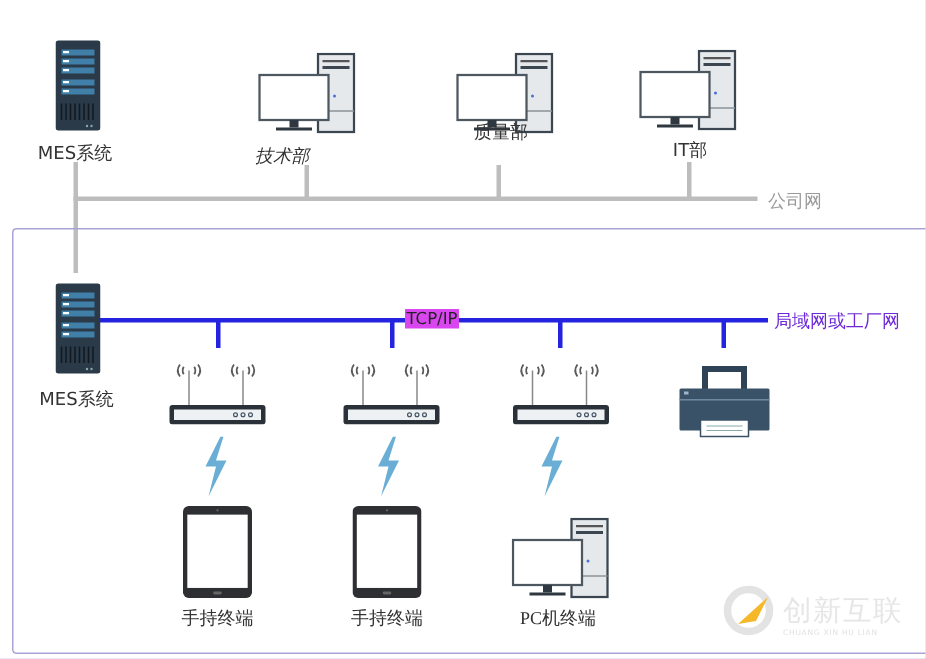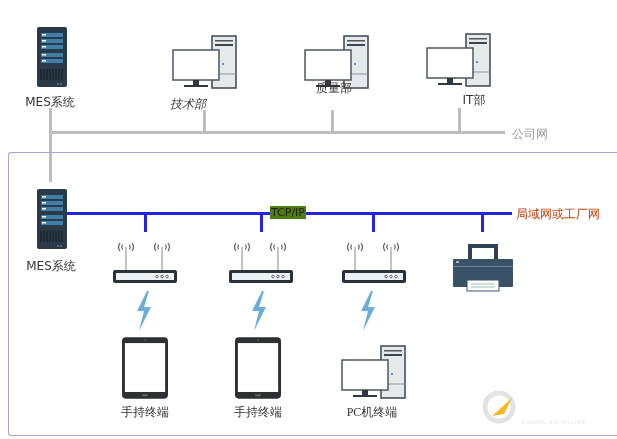--- a/index.html
+++ b/index.html
@@ -5,22 +5,22 @@
   html, body { margin: 0; padding: 0; background: #ffffff; }
   body { width: 617px; height: 439px; position: relative; overflow: hidden;
          font-family: "DejaVu Sans", sans-serif; }
   .abs { position: absolute; }
   .label { position: absolute; font-size: 12px; color: #333; white-space: nowrap; transform: translateX(-50%); }
   .line-gray { position: absolute; background: #bdbdbd; }
   .line-blue { position: absolute; background: #2323e0; }
   .frame { position: absolute; left: 8px; top: 152px; width: 620px; height: 284px;
            border: 1.5px solid #a9a4d6; border-right: none; border-radius: 3px; box-sizing: border-box; }
   .net-label-gray { position: absolute; font-size: 12px; color: #9a9a9a; }
-  .net-label-blue { position: absolute; font-size: 12px; color: #c2410c; }
-  .tcp { position: absolute; font-size: 11px; color: #222; background: #4d7c0f; padding: 0 1px; }
+  .net-label-blue { position: absolute; font-size: 12px; color: #6d28d9; }
+  .tcp { position: absolute; font-size: 11px; color: #222; background: #d946ef; padding: 0 1px; }
   svg { position: absolute; overflow: visible; }
   .watermark { position: absolute; left: 478px; top: 388px; width: 140px; height: 44px; }
 </style>
 </head>
 <body>
 
 <svg width="0" height="0" style="position:absolute">
   <defs>
     <symbol id="sym-server" viewBox="0 0 30 60">
       <rect x="0" y="0" width="30" height="60" rx="2" fill="#2b3a48"></rect>
@@ -124,21 +124,21 @@
       <use href="#sym-pc" width="66" height="56"></use>
     </svg>
 </div>
 <span class="label" style="left:334px; top:80px;">质量部</span>
 
 <div class="abs" style="left:426px; top:33px; width:66px; height:56px;">
   <svg width="66" height="56" style="left:0;top:0">
       <use href="#sym-pc" width="66" height="56"></use>
     </svg>
 </div>
-<span class="label" style="left:460px; top:92px;margin-left:14px;">IT部</span>
+<span class="label" style="left:460px; top:92px;">IT部</span>
 
 <div class="frame"></div>
 
 <div class="line-blue" style="left:64px; top:212px; width:448px; height:3px;"></div>
 <div class="line-blue" style="left:144px; top:212px; width:3px; height:20px;"></div>
 <div class="line-blue" style="left:260px; top:212px; width:3px; height:20px;"></div>
 <div class="line-blue" style="left:372px; top:212px; width:3px; height:20px;"></div>
 <div class="line-blue" style="left:481px; top:212px; width:3px; height:20px;"></div>
 <span class="tcp" style="left:270px; top:206px;">TCP/IP</span>
 <span class="net-label-blue" style="left:516px; top:206px;">局域网或工厂网</span>
@@ -199,14 +199,15 @@
   <svg width="64" height="48" style="left:0;top:0">
       <use href="#sym-printer" width="64" height="48"></use>
     </svg>
 </div>
 
 <div class="watermark">
   <svg width="34" height="34" style="left:4px; top:2px;">
     <circle cx="17" cy="17" r="14" fill="none" stroke="#e3e3e3" stroke-width="5"></circle>
     <path d="M10 26 L30 8 L22 24 Z" fill="#f5b829"></path>
   </svg>
+  <span style="position:absolute; left:44px; top:6px; font-size:19px; color:#e6e6e6; letter-spacing:1px;">创新互联</span>
   <span style="position:absolute; left:44px; top:31px; font-size:5px; color:#e2e2e2; letter-spacing:0.5px;">CHUANG XIN HU LIAN</span>
 </div>
 
 </body></html>

